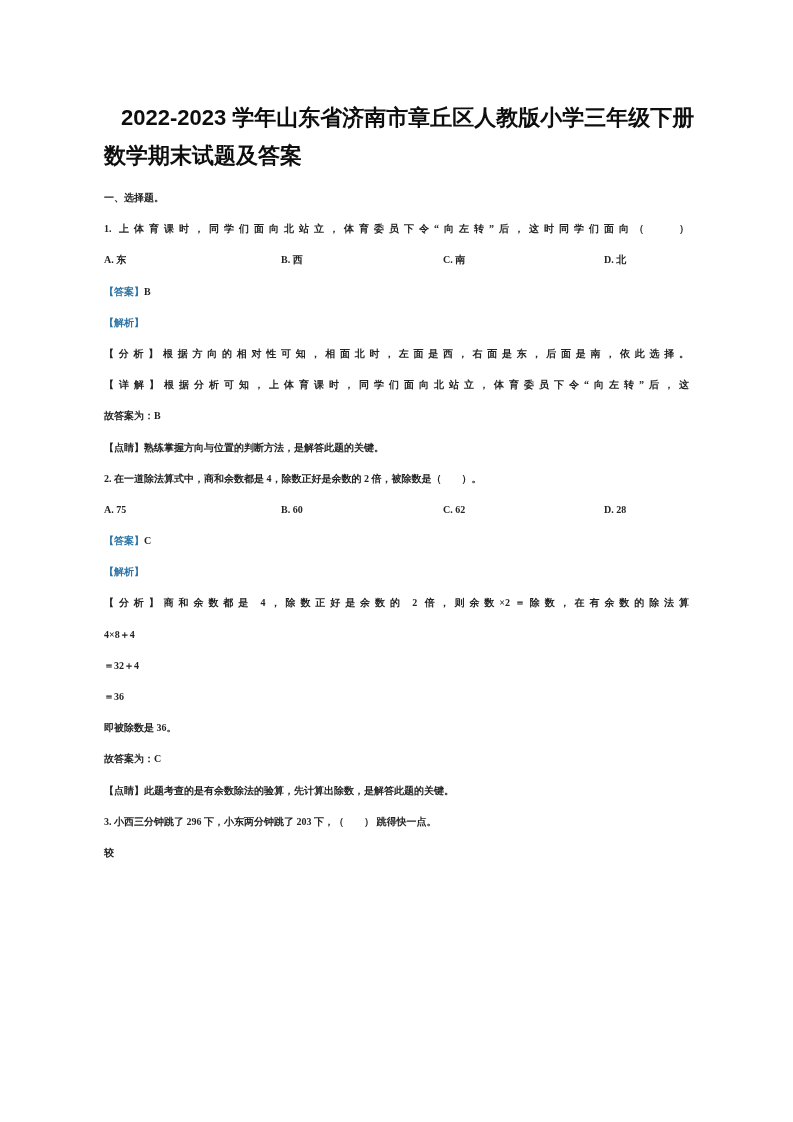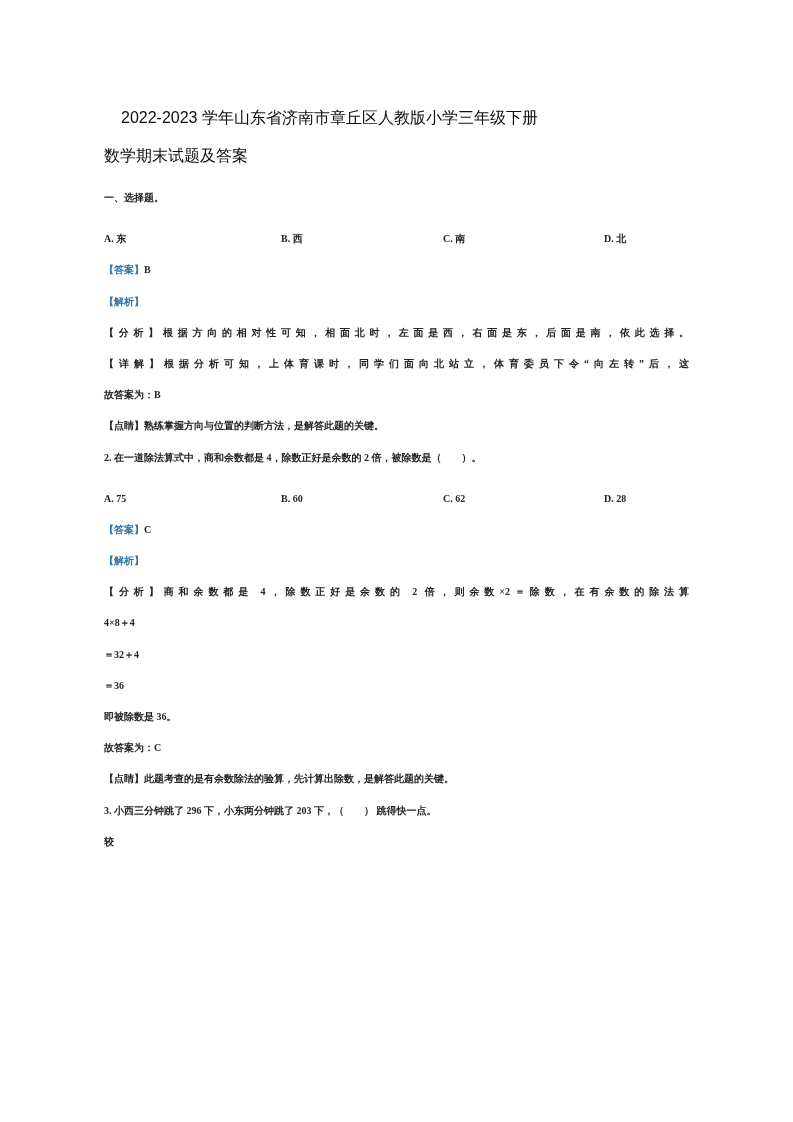--- a/index.html
+++ b/index.html
@@ -8,54 +8,54 @@
     width:793px;height:1122px;
     margin:0 auto;
     background:#ffffff;
     font-family:"Liberation Serif","DejaVu Serif",serif;
     color:#242424;
     overflow:hidden;
   }
   .title{
     position:absolute;left:104px;top:99px;width:620px;
     font-family:"Liberation Sans","DejaVu Sans",sans-serif;
-    font-size:16px;font-weight:400;line-height:38px;color:#0e0e0e;
+    font-size:22px;font-weight:700;line-height:38px;color:#0e0e0e;
     margin:0;
   }
   .title .t1{padding-left:17px;white-space:nowrap;}
   .title .t2{padding-left:0;}
   .doc-body{
     position:absolute;left:104px;top:182px;width:585px;
   }
   .line{
     margin:0;height:31.2px;line-height:31.2px;
     font-size:10px;white-space:nowrap;font-weight:bold;
   }
   .line.stretch{
     text-align:justify;
     text-align-last:justify;
   }
   .line.options{
     display:grid;
     grid-template-columns:177px 162px 161px 1fr;
     white-space:nowrap;
-    margin-top:10px;
   }
   .blue{color:var(--label-blue,#2C74A6);}
 </style>
 </head>
 <body>
 
 <div class="page" style="background: rgb(255, 255, 255); color: rgb(36, 36, 36);">
   <h1 class="title" style="color: rgb(14, 14, 14);">
     <div class="t1">2022-2023 学年山东省济南市章丘区人教版小学三年级下册</div>
     <div class="t2">数学期末试题及答案</div>
   </h1>
   <div class="doc-body" id="doc-body">
       <p class="line"><span>一、选择题。</span></p>
+      <p class="line stretch"><span>1. 上体育课时，同学们面向北站立，体育委员下令“向左转”后，这时同学们面向（　　）</span></p>
       <p class="line options">
         <span>A. 东</span>
         <span>B. 西</span>
         <span>C. 南</span>
         <span>D. 北</span>
       </p>
       <p class="line"><span class="blue">【答案】</span><span>B</span></p>
       <p class="line"><span class="blue">【解析】</span></p>
       <p class="line stretch"><span>【分析】根据方向的相对性可知，相面北时，左面是西，右面是东，后面是南，依此选择。</span></p>
       <p class="line stretch"><span>【详解】根据分析可知，上体育课时，同学们面向北站立，体育委员下令“向左转”后，这</span></p>

